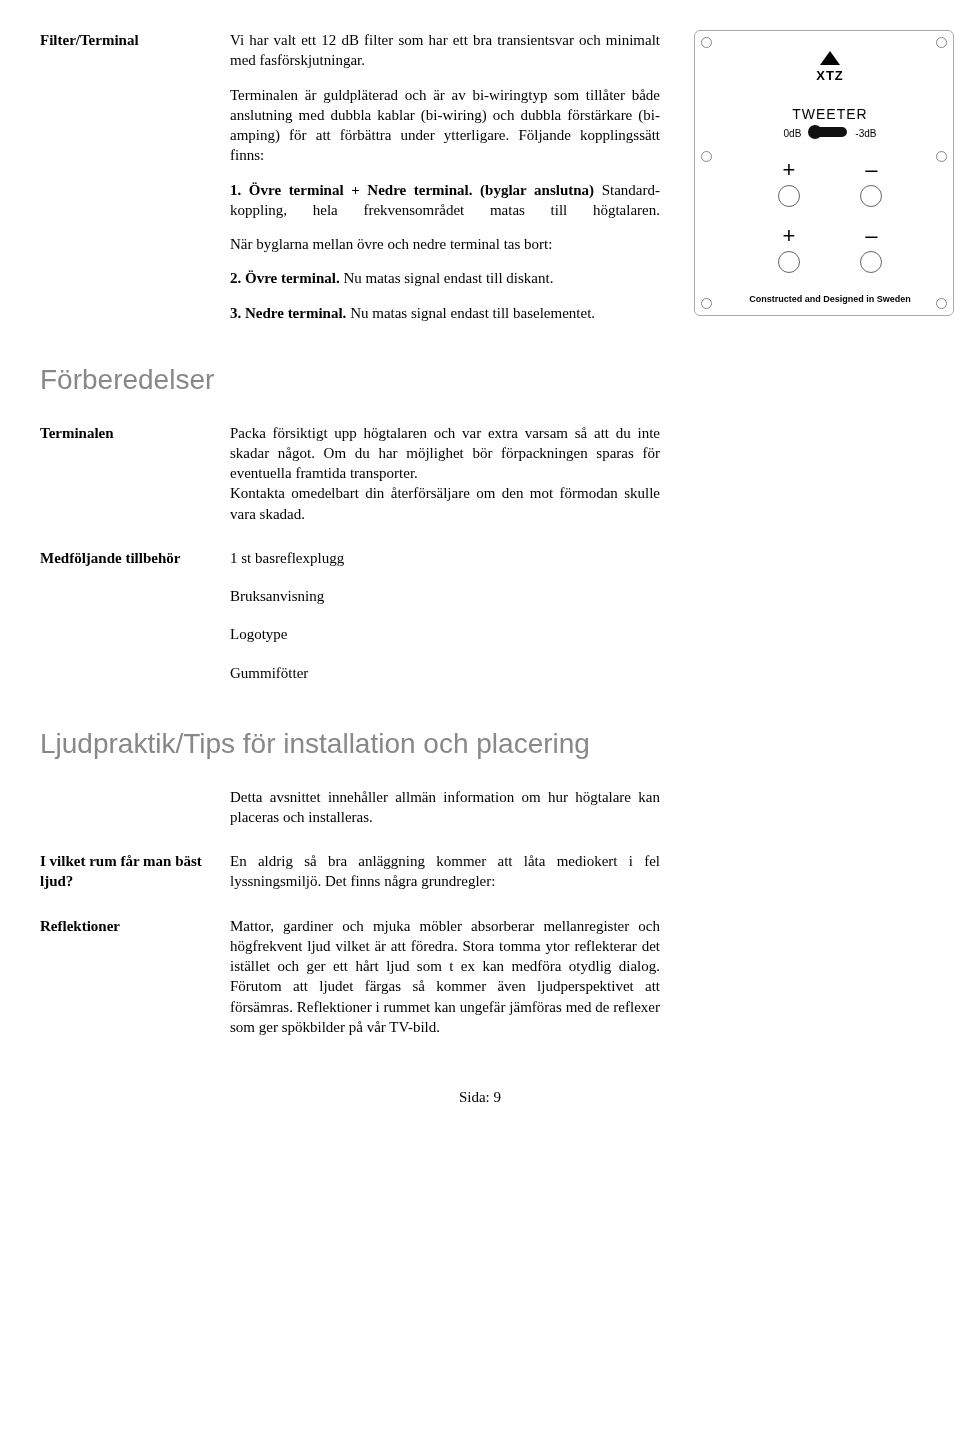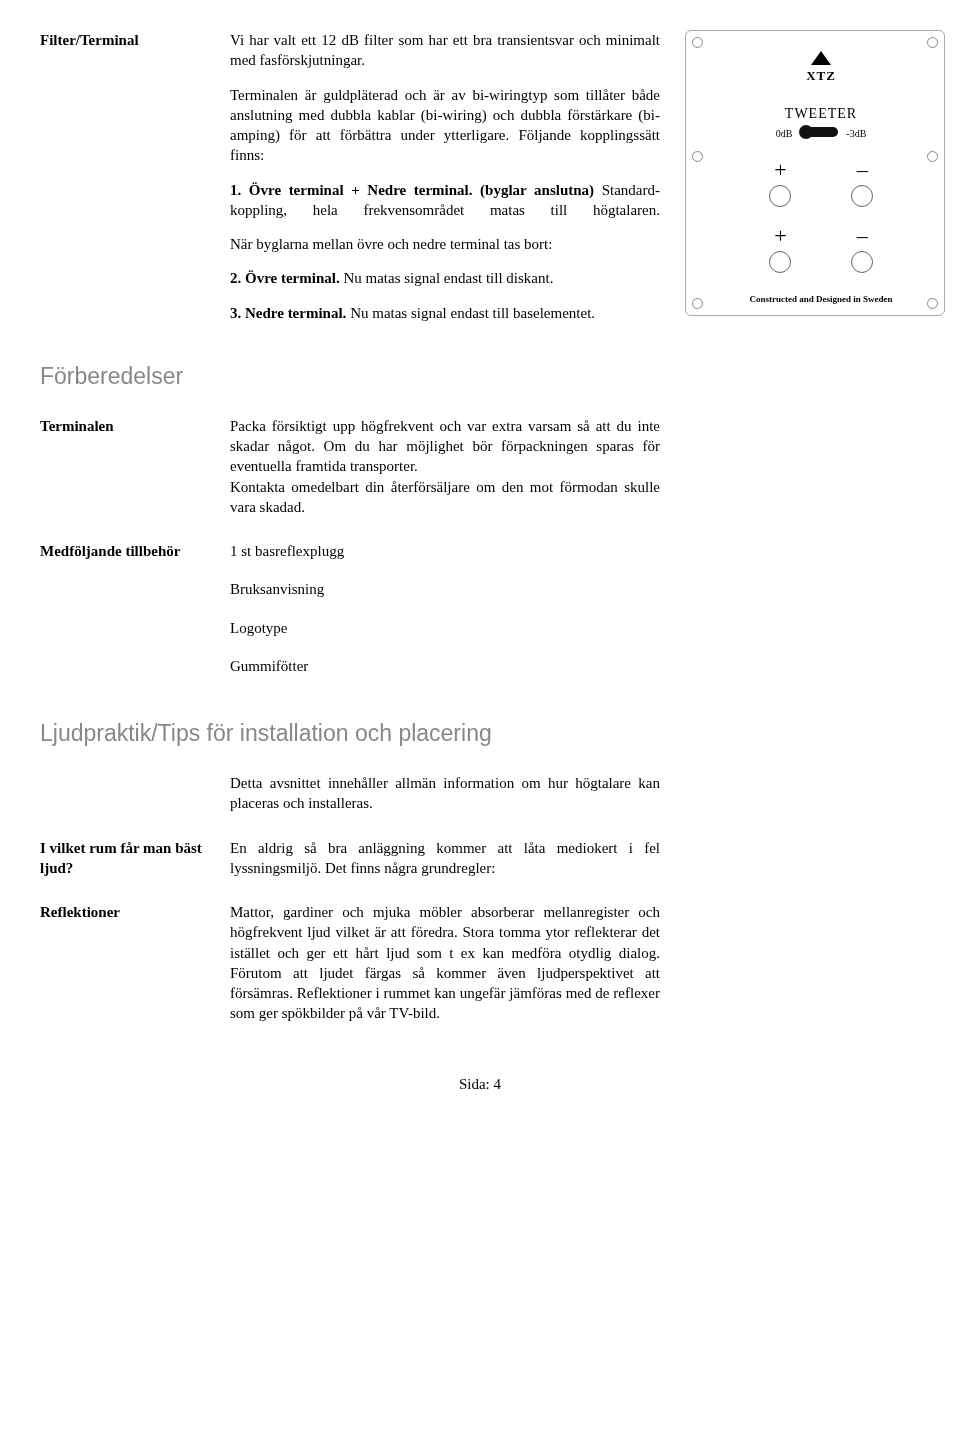--- a/index.html
+++ b/index.html
@@ -28,34 +28,34 @@
     text-align: justify;
   }
   .col-right {
     flex-shrink: 0;
   }
   .para {
     margin-bottom: 14px;
   }
   .section-heading {
     font-family: Verdana, Arial, sans-serif;
-    font-size: 23px;
+    font-size: 28px;
     color: #888;
     margin: 17px 0 24px 0;
   }
   .panel {
     width: 260px;
     border: 1px solid #aaa;
     border-radius: 6px;
     padding: 14px 14px 10px 26px;
     box-sizing: border-box;
-    font-family: Liberation Serif, serif;
+    font-family: Liberation Sans, sans-serif;
     text-align: center;
     position: relative;
-    margin-left: 15px;
+    margin-left: 24px;
   }
   .screw {
     width: 9px; height: 9px;
     border: 1px solid #888;
     border-radius: 50%;
     position: absolute;
     background: #fff;
   }
   .logo-box {
     display: inline-block;
@@ -203,21 +203,21 @@
       <div class="footer-text">Constructed and Designed in Sweden</div>
     </div>
   </div>
 </div>
 
 <div class="section-heading">Förberedelser</div>
 
 <div class="row">
   <div class="col-label">Terminalen</div>
   <div class="col-body">
-    <div>Packa försiktigt upp högfrekvent och var extra varsam så att du inte skadar något. Om du har möjlighet bör förpackningen sparas för eventuella framtida transporter.</div>
+    <div>Packa försiktigt upp högtalaren och var extra varsam så att du inte skadar något. Om du har möjlighet bör förpackningen sparas för eventuella framtida transporter.</div>
     <div>Kontakta omedelbart din återförsäljare om den mot förmodan skulle vara skadad.</div>
   </div>
 </div>
 
 <div class="row">
   <div class="col-label">Medföljande tillbehör</div>
   <div class="col-body accessory-list">
     <div>1 st basreflexplugg</div>
     <div>Bruksanvisning</div>
     <div>Logotype</div>
@@ -235,13 +235,13 @@
 <div class="row">
   <div class="col-label">I vilket rum får man bäst ljud?</div>
   <div class="col-body">En aldrig så bra anläggning kommer att låta mediokert i fel lyssningsmiljö. Det finns några grundregler:</div>
 </div>
 
 <div class="row">
   <div class="col-label">Reflektioner</div>
   <div class="col-body">Mattor, gardiner och mjuka möbler absorberar mellanregister och högfrekvent ljud vilket är att föredra. Stora tomma ytor reflekterar det istället och ger ett hårt ljud som t ex kan medföra otydlig dialog. Förutom att ljudet färgas så kommer även ljudperspektivet att försämras. Reflektioner i rummet kan ungefär jämföras med de reflexer som ger spökbilder på vår TV-bild.</div>
 </div>
 
-<div class="page-footer">Sida: 4</div>
+<div class="page-footer">Sida: 9</div>
 
 </body></html>

